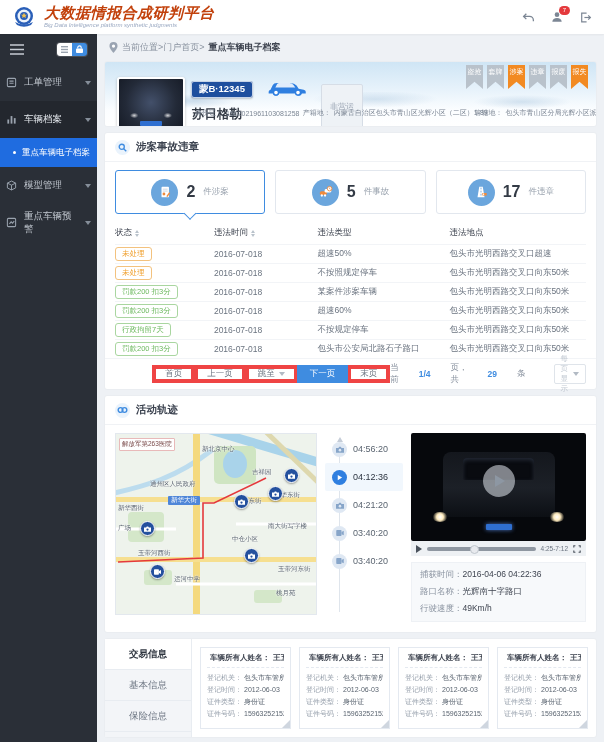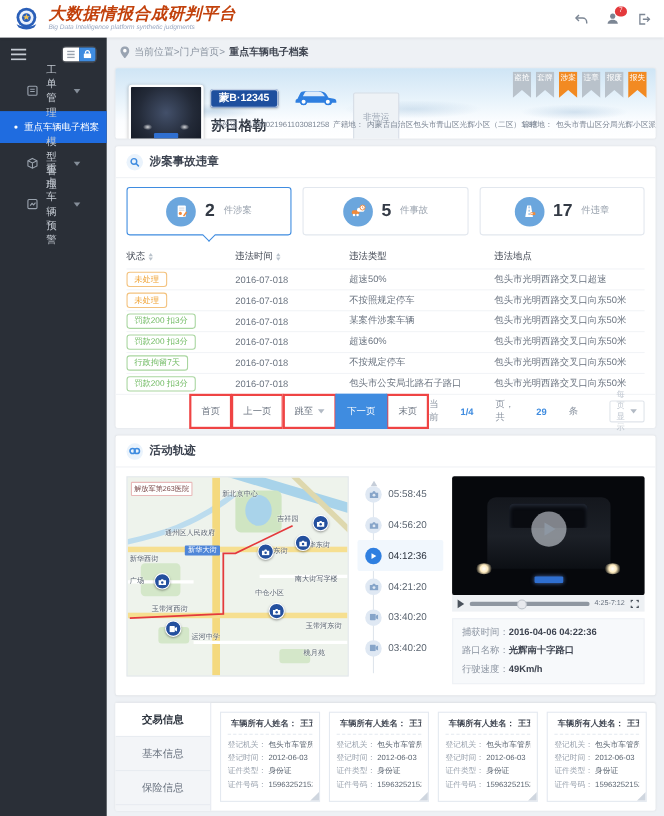--- a/index.html
+++ b/index.html
@@ -18,21 +18,21 @@
   .hbtn{position:relative;cursor:pointer}
   .nbadge{position:absolute;top:-4px;right:-6px;min-width:9px;height:9px;border-radius:5px;background:#e4393c;
           color:#fff;font-size:6px;line-height:9px;text-align:center;padding:0 1px}
 
   
   .sb{position:absolute;top:34px;left:0;bottom:0;width:97px;background:#2a2f37}
   .sb-top{height:30px;display:flex;align-items:center;padding:0 10px}
   .toggle{margin-left:auto;display:flex;border-radius:3px;overflow:hidden;box-shadow:0 0 0 1px rgba(255,255,255,.15)}
   .tg{width:15px;height:13px;display:flex;align-items:center;justify-content:center}
   .tg.off{background:#fff;color:#9aa3ae}.tg.on{background:#3f8ce0;color:#fff}
-  .mi{height:37px;display:flex;align-items:center;gap:7px;padding:0 24px;color:#c3c9d1;font-size:9.5px;cursor:pointer}
+  .mi{height:37px;display:flex;align-items:center;gap:7px;padding:0 6px;color:#c3c9d1;font-size:9.5px;cursor:pointer}
   .mi .ic{color:#9aa3ae;flex:none}
   .mi.open{background:#23272e;color:#e4e8ed}
   .chev{margin-left:auto;width:0;height:0;border-left:3px solid transparent;border-right:3px solid transparent;border-top:4px solid #858e99}
   .smi{height:29px;background:#1f6ce0;color:#fff;font-size:8.5px;display:flex;align-items:center;gap:6px;padding:0 6px 0 13px;cursor:pointer}
   .dot{width:3px;height:3px;border-radius:50%;background:#fff;flex:none}
 
   
   .main{position:absolute;top:34px;left:97px;right:0;bottom:0;overflow:hidden}
   .crumb{height:26px;display:flex;align-items:center;gap:4px;padding:0 12px;font-size:9px;color:#8a93a0}
   .crumb b{color:#3e4450;font-weight:bold}
@@ -87,21 +87,21 @@
   .sortic i{width:0;height:0;border-left:2.5px solid transparent;border-right:2.5px solid transparent;display:block}
   .sortic .up{border-bottom:3px solid #b9c2cb}.sortic .dn{border-top:3px solid #b9c2cb}
   .badge{display:inline-block;border:1px solid;border-radius:3px;padding:1px 6px;font-size:7.5px;line-height:1.25;background:#fff}
   .badge.o{color:#f0a232;border-color:#f3c27e}
   .badge.g{color:#6db95f;border-color:#a9d6a0}
 
   
   .pagi{display:flex;align-items:center;height:30px;padding:0 10px;border-top:1px solid #f2f4f7;font-size:8.5px;color:#8a93a0}
   .pg-sp{flex:1}
   .pg-group{display:flex}
-  .pg-btn{height:32px;padding:0 9px;border:2px solid #ef4444;background:#fff;display:flex;align-items:center;gap:4px;
+  .pg-btn{height:18px;padding:0 9px;border:4px solid #ef4444;background:#fff;display:flex;align-items:center;gap:4px;
           font-size:8.5px;color:#6b7480;margin-left:-1px;cursor:pointer}
   .pg-btn.primary{background:#3f8ce0;border-color:#3f8ce0;color:#fff;position:relative;z-index:1}
   .caret{width:0;height:0;border-left:3px solid transparent;border-right:3px solid transparent;border-top:4px solid #b2bac4}
   .pg-info{flex:1;display:flex;align-items:center;justify-content:flex-end;gap:20px}
   .pg-info b{color:#3f8ce0;font-weight:bold}
   .pg-size{height:18px;border:1px solid #dfe4ea;border-radius:2px;display:flex;align-items:center;gap:5px;padding:0 6px;
            color:#c2c9d2;font-size:7.5px;margin-left:8px;cursor:pointer}
 
   
   .traj-body{display:flex;gap:8px;padding:8px 10px 10px}
@@ -133,21 +133,21 @@
   .vplay{position:absolute;left:50%;top:44%;transform:translate(-50%,-50%);width:32px;height:32px;border-radius:50%;
         background:rgba(225,231,238,.55);display:flex;align-items:center;justify-content:center}
   .vplay i{width:0;height:0;border-top:6px solid transparent;border-bottom:6px solid transparent;border-left:10px solid #8d97a3;margin-left:3px}
   .vctrl{height:15px;background:#eef1f4;display:flex;align-items:center;gap:5px;padding:0 5px}
   .pl{width:0;height:0;border-top:4px solid transparent;border-bottom:4px solid transparent;border-left:6px solid #4a525c;cursor:pointer}
   .track{flex:1;height:4px;background:#8f97a1;border-radius:2px;position:relative;cursor:pointer}
   .track .fill{width:42%;height:100%;background:#2f7fe0;border-radius:2px}
   .track .knob{position:absolute;left:40%;top:-2px;width:7px;height:7px;background:#e8eaee;border:1px solid #c0c6cd;border-radius:50%}
   .vtime{font-size:6.5px;color:#6b7480;white-space:nowrap}
   .details{margin-top:6px;background:#f7f9fb;border:1px solid #eef1f5;padding:6px 8px;font-size:8.5px;color:#8a93a0;display:flex;flex-direction:column;gap:5px}
-  .details b{color:#3e4450;font-weight:bold}
+  .details b{color:#3e4450;font-weight:normal}
 
   
   .info{display:flex;height:98px}
   .tabs{width:86px;border-right:1px solid #e8ecf1;background:#f3f5f8;flex:none}
   .tab{height:30px;display:flex;align-items:center;justify-content:center;font-size:9.5px;color:#6b7480;border-bottom:1px solid #e8ecf1;cursor:pointer}
   .tab.active{background:#fff;color:#2f3640;font-weight:bold}
   .cards{flex:1;display:flex;gap:8px;padding:8px;min-width:0}
   .card{flex:1;border:1px solid #e4e9f0;position:relative;padding:5px 6px;font-size:7px;color:#98a1ad;overflow:hidden;min-width:0}
   .card::after{content:"";position:absolute;right:0;bottom:0;border-style:solid;border-width:0 0 8px 8px;border-color:transparent transparent #cfd6df transparent}
   .card-h{display:flex;align-items:center;gap:3px;font-size:7.5px;color:#3e4450;font-weight:bold;padding-bottom:4px;
@@ -220,20 +220,29 @@
 
     <div class="mi">
       <svg class="ic" width="11" height="11" viewBox="0 0 16 16" fill="none" stroke="currentColor" stroke-width="1.5">
           <rect x="2" y="2" width="12" height="12" rx="1.5"></rect>
           <path d="M5 6h6M5 9h6"></path>
         </svg>
       <span>工单管理</span>
         <i class="chev"></i>
     </div>
 
+    <div class="mi open">
+      <svg class="ic" width="11" height="11" viewBox="0 0 16 16" fill="currentColor">
+          <rect x="2" y="8" width="2.6" height="6"></rect>
+          <rect x="6.7" y="3" width="2.6" height="11"></rect>
+          <rect x="11.4" y="6" width="2.6" height="8"></rect>
+        </svg>
+      <span>车辆档案</span>
+        <i class="chev"></i>
+    </div>
     <div class="smi">
       <i class="dot"></i>
       <span>重点车辆电子档案</span>
     </div>
 
     <div class="mi">
       <svg class="ic" width="11" height="11" viewBox="0 0 16 16" fill="none" stroke="currentColor" stroke-width="1.4">
           <path d="M8 1.5l6 3v7l-6 3-6-3v-7z"></path>
           <path d="M2 4.5l6 3 6-3M8 7.5v7"></path>
         </svg>
@@ -528,29 +537,20 @@
             </span>
           <span class="marker" style="left:34px;top:130px">
               <svg width="7" height="6" viewBox="0 0 10 8" fill="currentColor">
                 <rect width="7" height="8" rx="1"></rect>
                 <path d="M7 2.5l3-1.5v6l-3-1.5z"></path>
               </svg>
             </span>
         </div>
 
         <div class="tl">
-          <div class="tl-item">
-            <span class="tl-ic">
-                <svg width="8" height="7" viewBox="0 0 10 8" fill="currentColor">
-                  <path d="M0 2h3l1-1.5h2L7 2h3v6H0z"></path>
-                  <circle cx="5" cy="4.8" r="1.6" fill="#dfe8f3"></circle>
-                </svg>
-              </span>
-            <span class="tl-time">05:58:45</span>
-          </div>
           <div class="tl-item">
             <span class="tl-ic">
                 <svg width="8" height="7" viewBox="0 0 10 8" fill="currentColor">
                   <path d="M0 2h3l1-1.5h2L7 2h3v6H0z"></path>
                   <circle cx="5" cy="4.8" r="1.6" fill="#dfe8f3"></circle>
                 </svg>
               </span>
             <span class="tl-time">04:56:20</span>
           </div>
           <div class="tl-item active">

